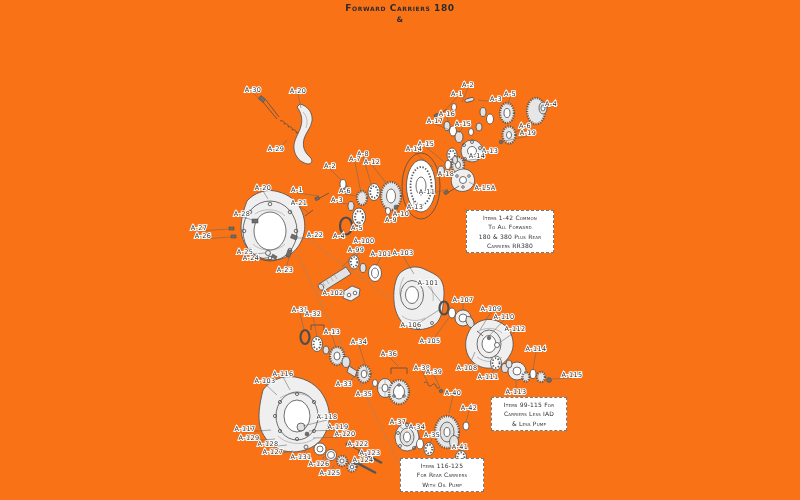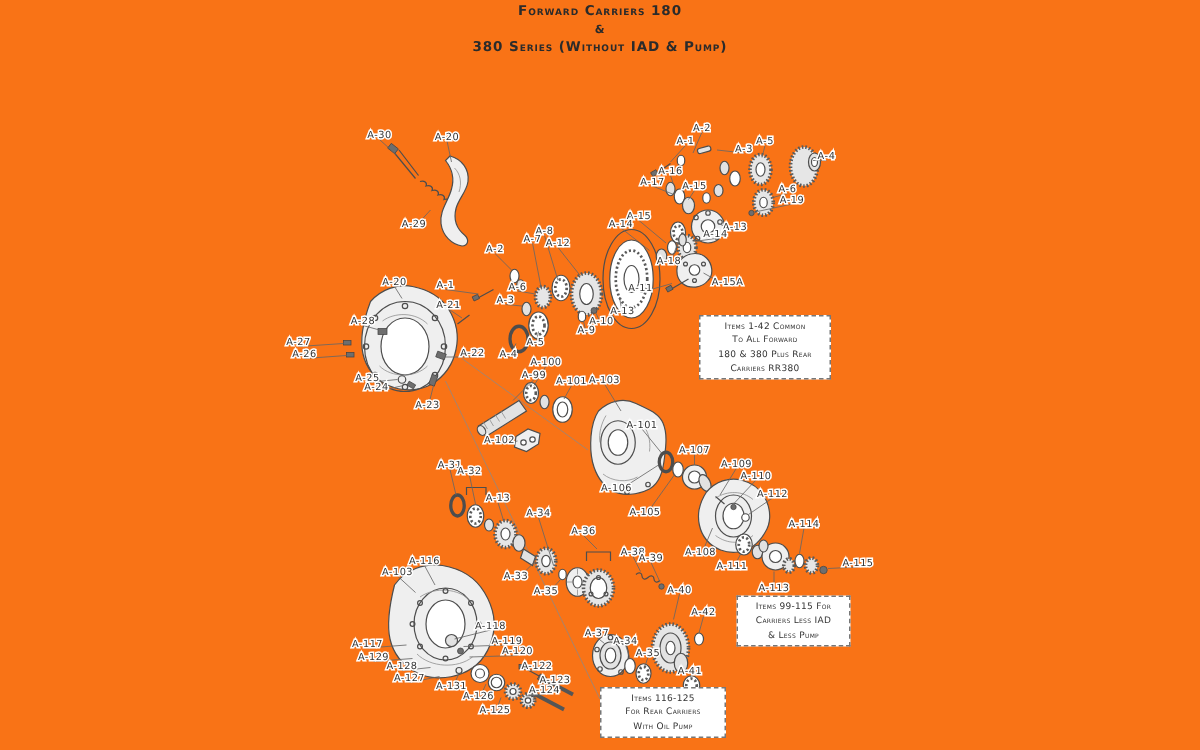--- a/index.html
+++ b/index.html
@@ -28,21 +28,20 @@
         color:#333;text-align:center;}
 </style>
 </head>
 <body>
 
 <div class="stage">
 
   <div class="title-block">
     <div class="title-line t1">Forward Carriers 180</div>
     <div class="title-line t2">&amp;</div>
-    <div class="title-line t3">380 Series (Without IAD &amp; Pump)</div>
   </div>
 
   <svg class="art" width="800" height="500" viewBox="0 0 800 500">
 
     <g>
       <line class="thin" x1="308" y1="239" x2="392" y2="300"></line>
       <line class="thin" x1="297" y1="254" x2="400" y2="466"></line>
     </g>
 
     <g>

